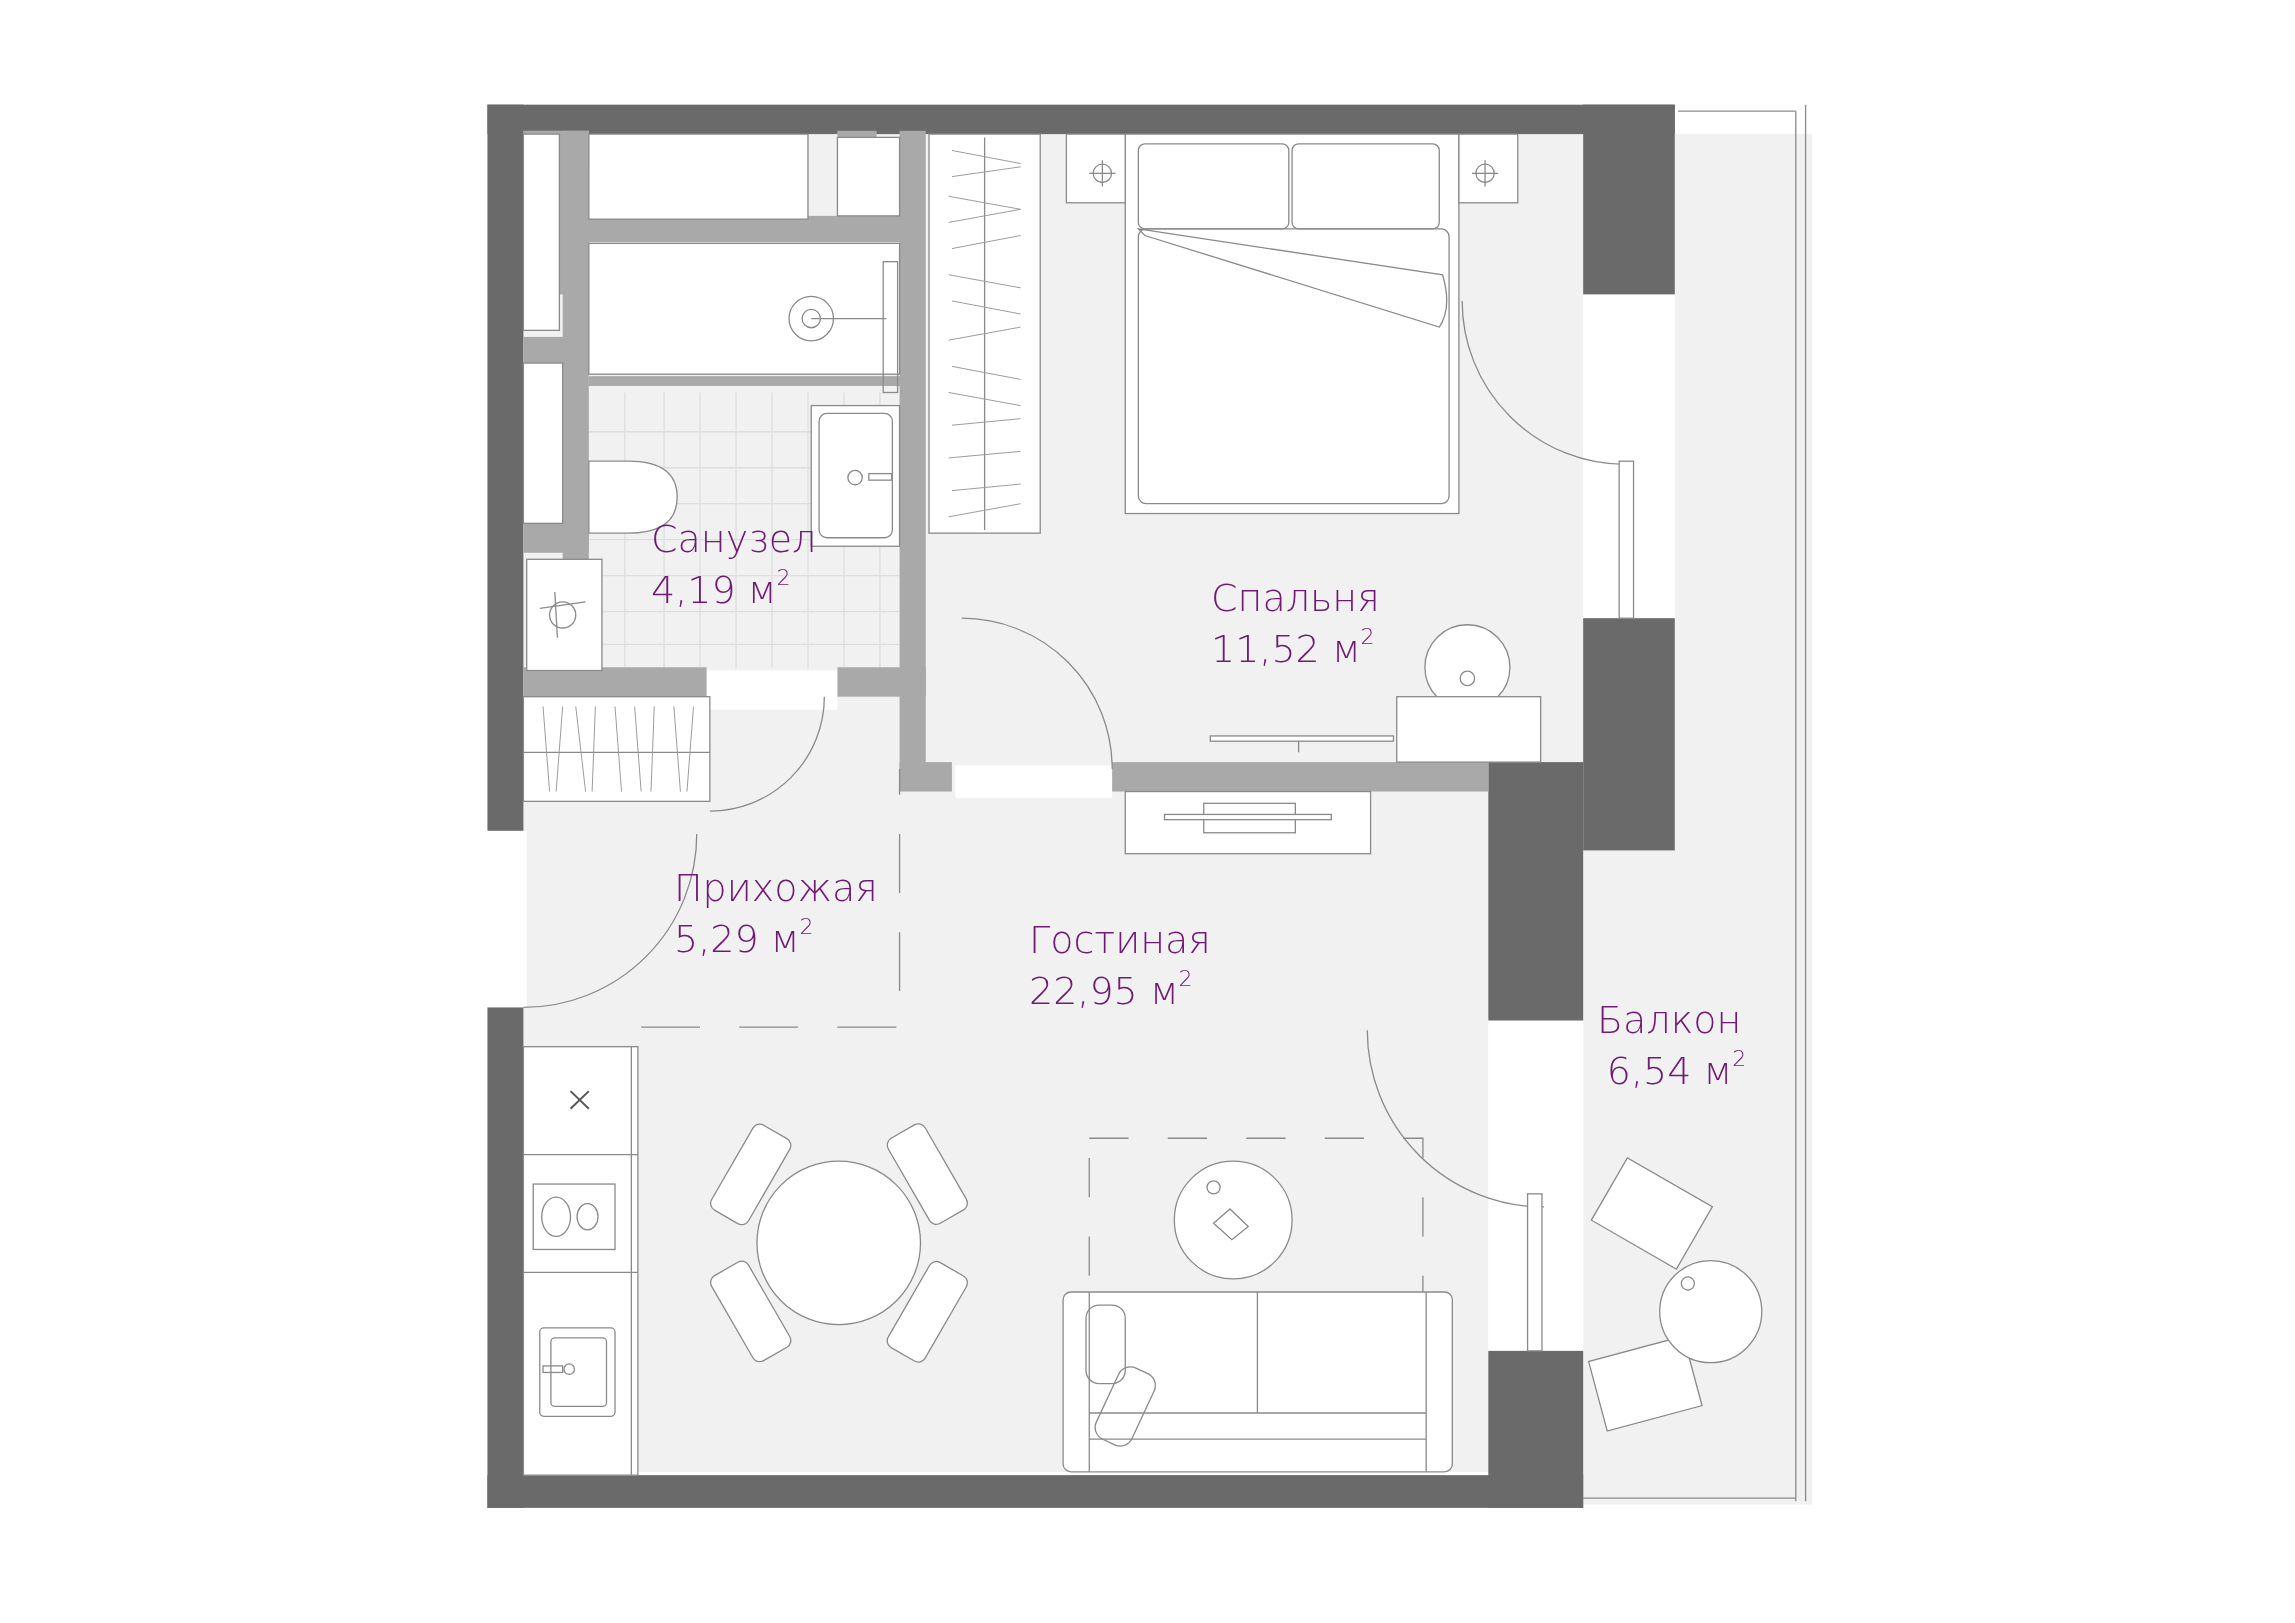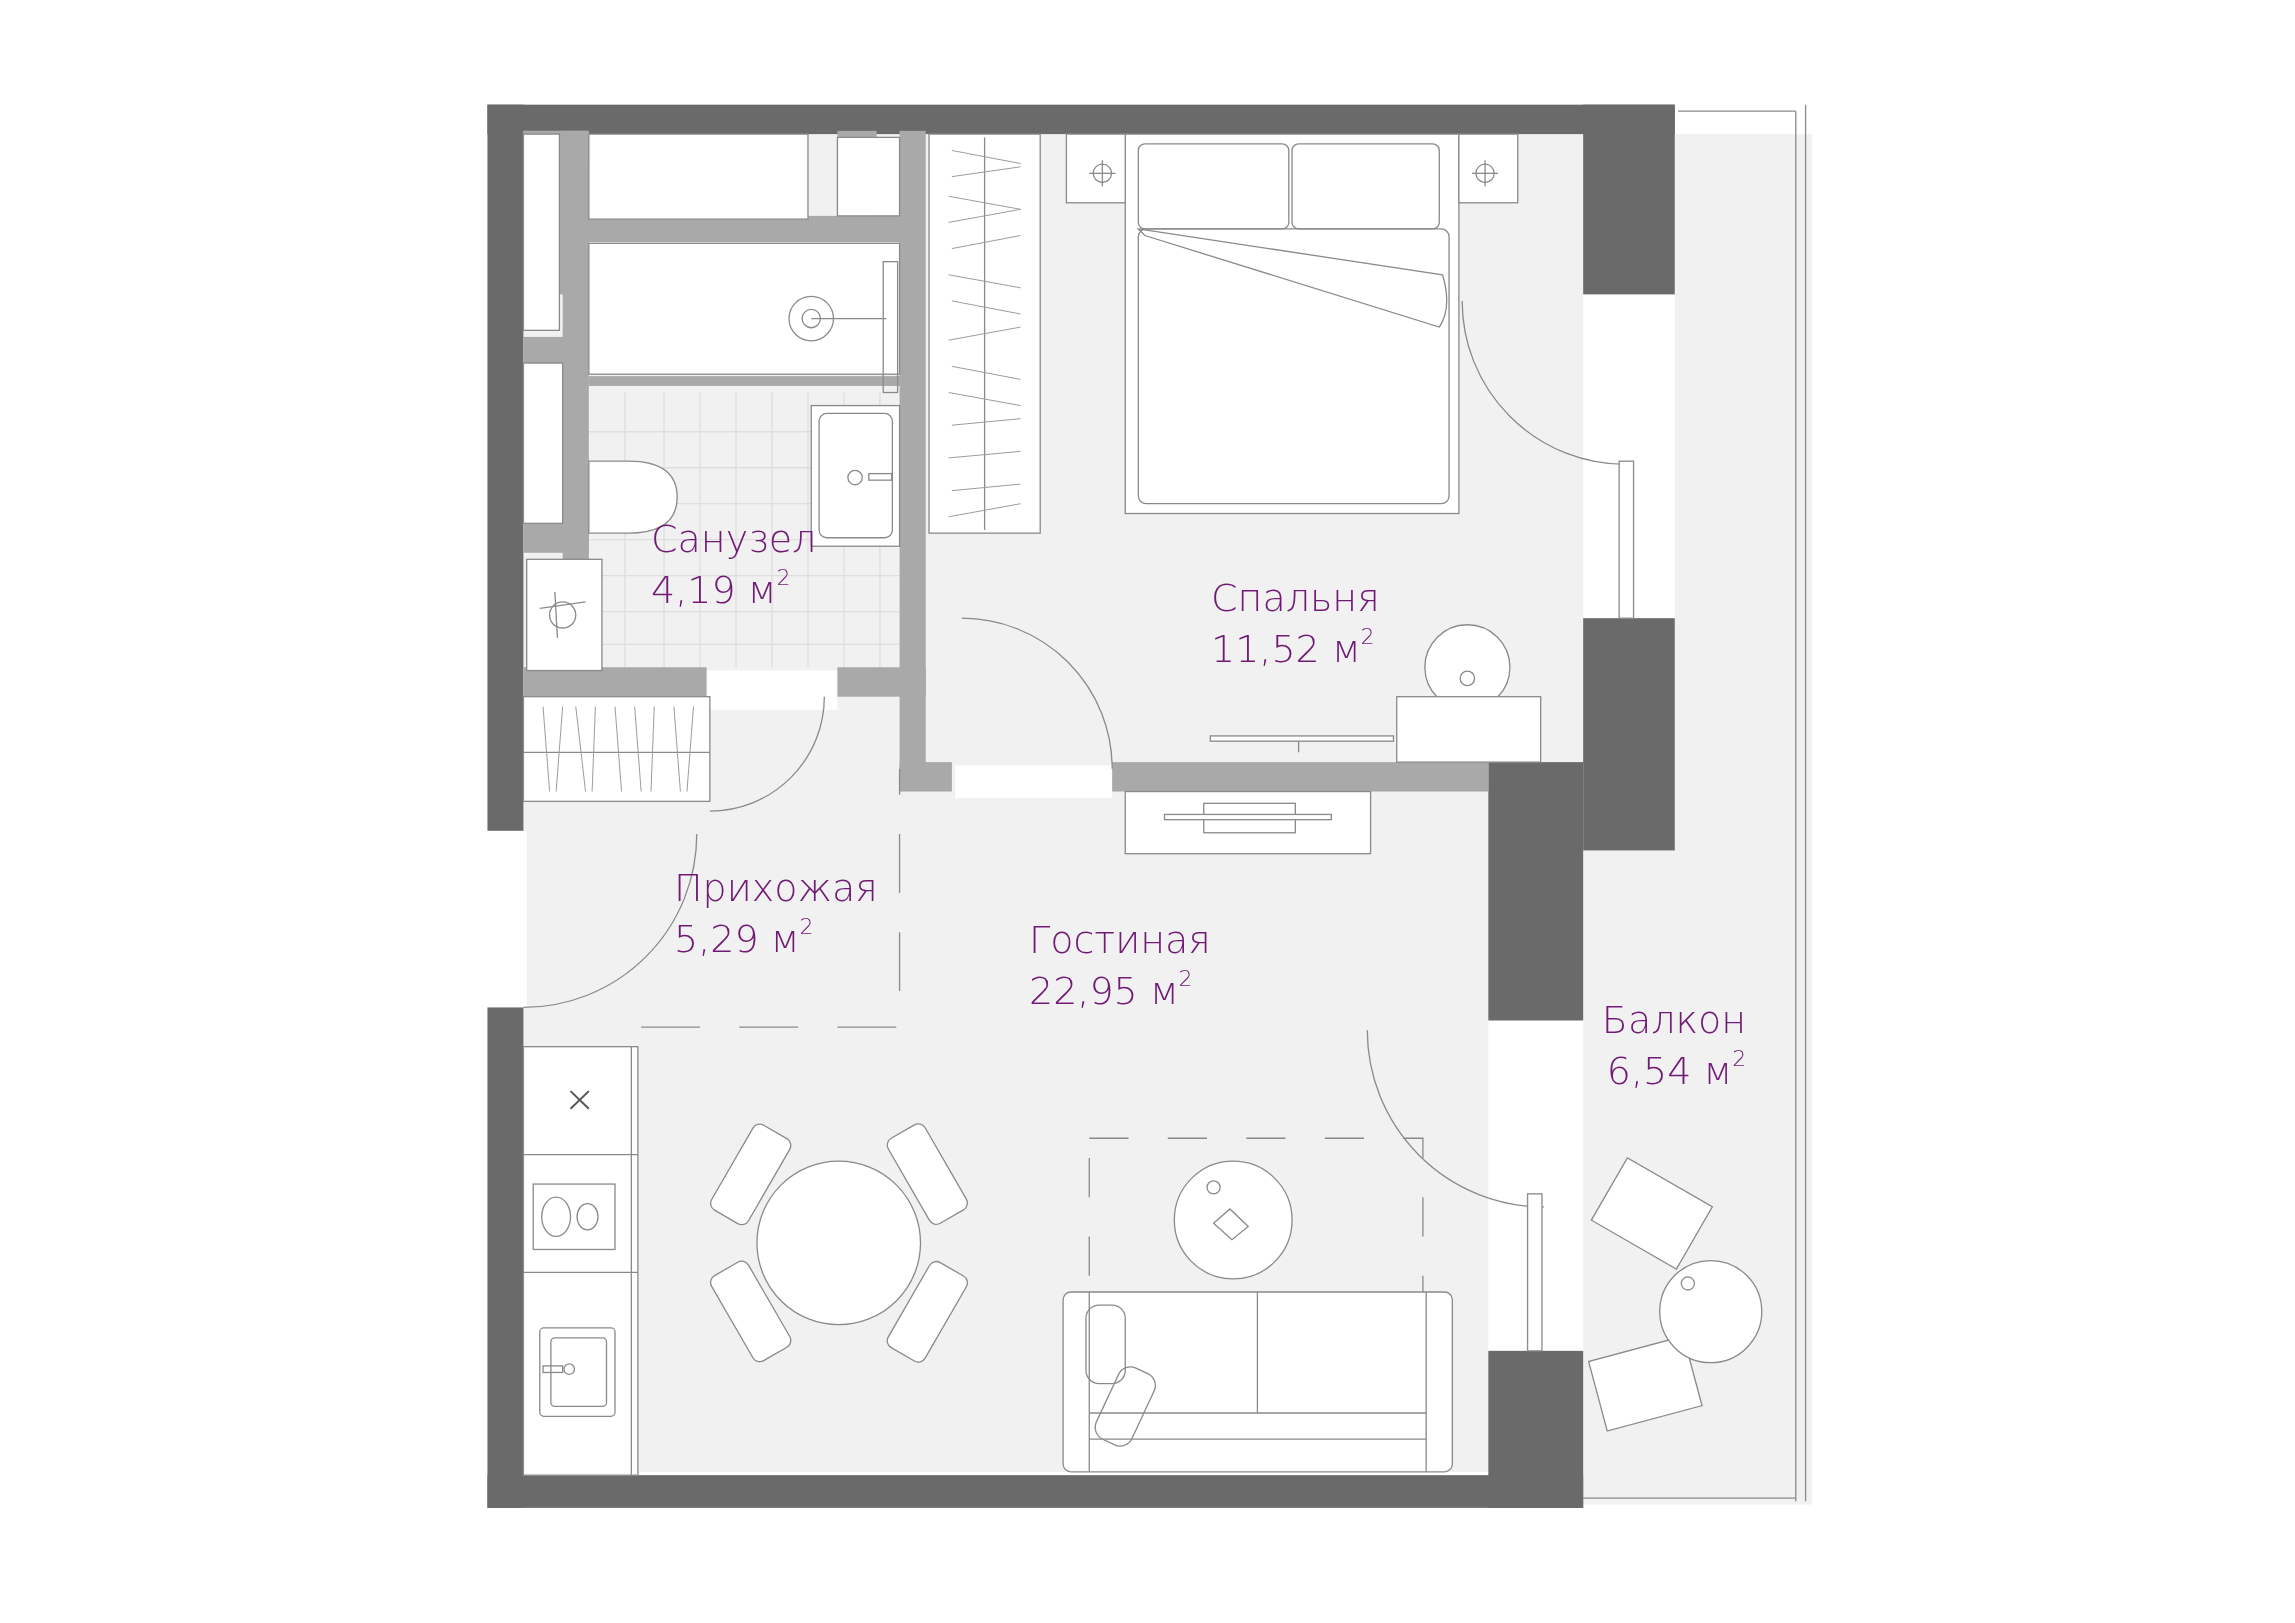--- a/index.html
+++ b/index.html
@@ -283,17 +283,17 @@
   <span class="area-wrap"><span>11,52</span> <span>м</span><sup>2</sup></span>
 </div>
 <div class="room-label" style="left:674px;top:831px;margin-top:32px;">
   <span class="name">Прихожая</span>
   <span class="area-wrap"><span>5,29</span> <span>м</span><sup>2</sup></span>
 </div>
 <div class="room-label" style="left:1029px;top:915px;">
   <span class="name">Гостиная</span>
   <span class="area-wrap"><span>22,95</span> <span>м</span><sup>2</sup></span>
 </div>
-<div class="room-label" style="left:1597px;top:995px;text-align:right;">
+<div class="room-label" style="left:1597px;top:995px;">
   <span class="name">Балкон</span>
   <span class="area-wrap" style="padding-left:9.8px;"><span>6,54</span> <span>м</span><sup>2</sup></span>
 </div>
 
 
 </body></html>

